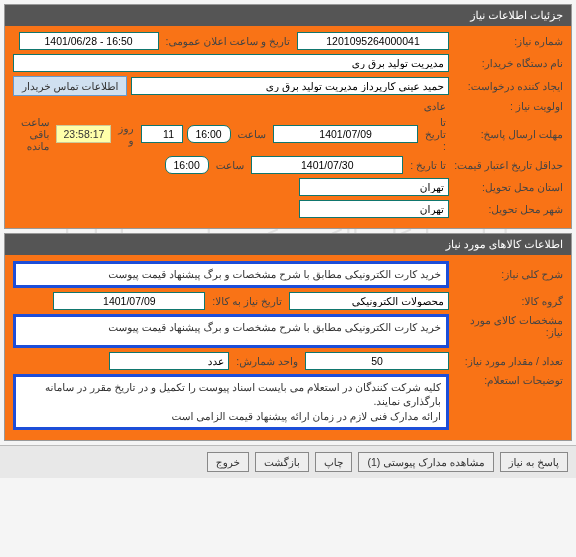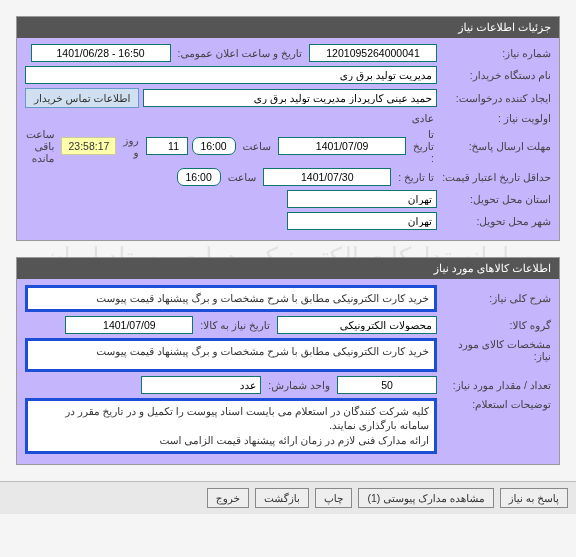--- a/index.html
+++ b/index.html
@@ -17,23 +17,23 @@
   top: 50%;
   left: 50%;
   transform: translate(-50%, -50%);
   font-size: 26px;
   color: rgba(0,0,0,0.08);
   pointer-events: none;
   z-index: 0;
   white-space: nowrap;
 }
 .panel {
-  background: #c4b5fd;
+  background: #f97316;
   border: 1px solid #999;
-  margin: 16px;
+  margin: 4px;
   position: relative;
   z-index: 1;
 }
 .panel-header {
   background: #555;
   color: #fff;
   padding: 4px 8px;
   font-size: 11px;
   text-align: right;
 }
@@ -63,21 +63,21 @@
 .field {
   background: #fff;
   border: 1px solid #0f766e;
   padding: 2px 4px;
   font-size: 10.5px;
   font-family: inherit;
   text-align: center;
   direction: ltr;
 }
 .field-wide { flex: 1; text-align: right; direction: rtl; }
-.field-date { width: 128px; }
+.field-date { width: 152px; }
 .field-time { width: 44px; border-radius: 7px; }
 .field-num { width: 42px; padding-left: 18px; }
 .textarea-field {
   background: #fff;
   border: 3px solid #1d4ed8;
   padding: 3px 5px;
   font-size: 10.5px;
   font-family: inherit;
   flex: 1;
   text-align: right;
@@ -197,21 +197,21 @@
       <input class="field field-date" readonly="" value="1401/07/09" style="">
     </div>
 
     <div class="row" style="align-items:flex-start">
       <span class="label">مشخصات کالای مورد نیاز:</span>
       <div class="textarea-field textarea-tall">خرید کارت الکترونیکی مطابق با شرح مشخصات و برگ پیشنهاد قیمت پیوست</div>
     </div>
 
     <div class="row">
       <span class="label">تعداد / مقدار مورد نیاز:</span>
-      <input class="field" style="width: 100px;" readonly="" value="50">
+      <input class="field" style="width: 144px;" readonly="" value="50">
       <span class="label-sm">واحد شمارش:</span>
       <input class="field" style="width: 120px; text-align: right; direction: rtl;" readonly="" value="عدد">
     </div>
 
     <div class="row" style="align-items:flex-start">
       <span class="label">توضیحات استعلام:</span>
       <div class="textarea-field textarea-tall" style="white-space:pre-line">کلیه شرکت کنندگان در استعلام می بایست اسناد پیوست را تکمیل و در تاریخ مقرر در سامانه بارگذاری نمایند.
 ارائه مدارک فنی لازم در زمان ارائه پیشنهاد قیمت الزامی است</div>
     </div>
 

